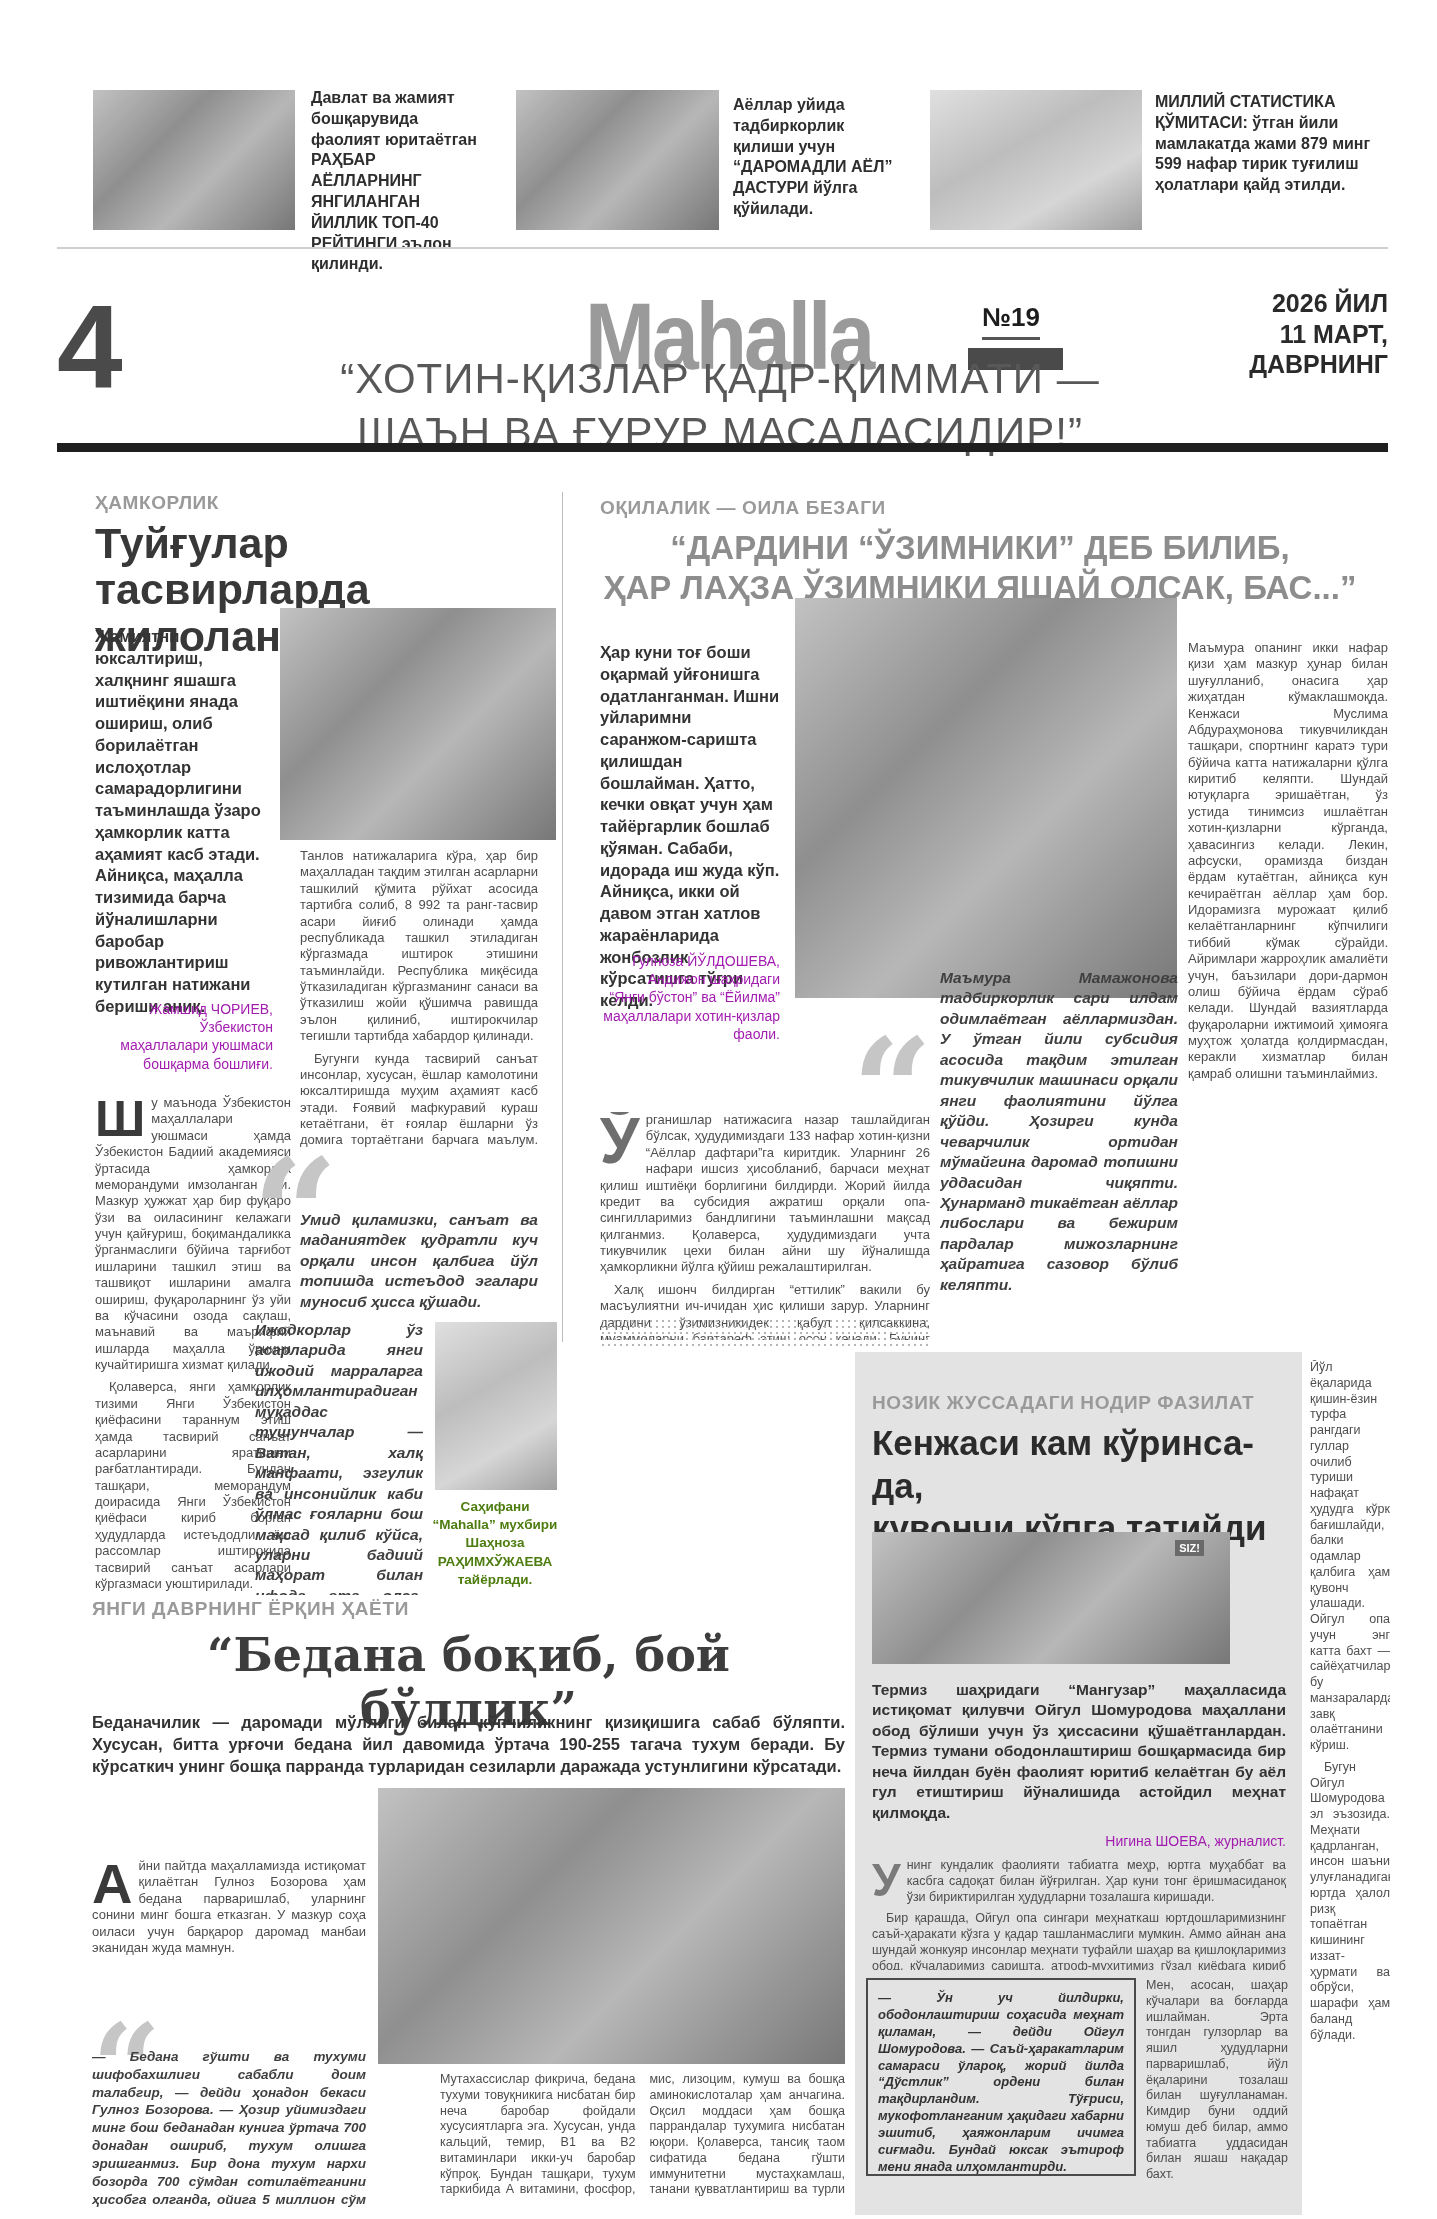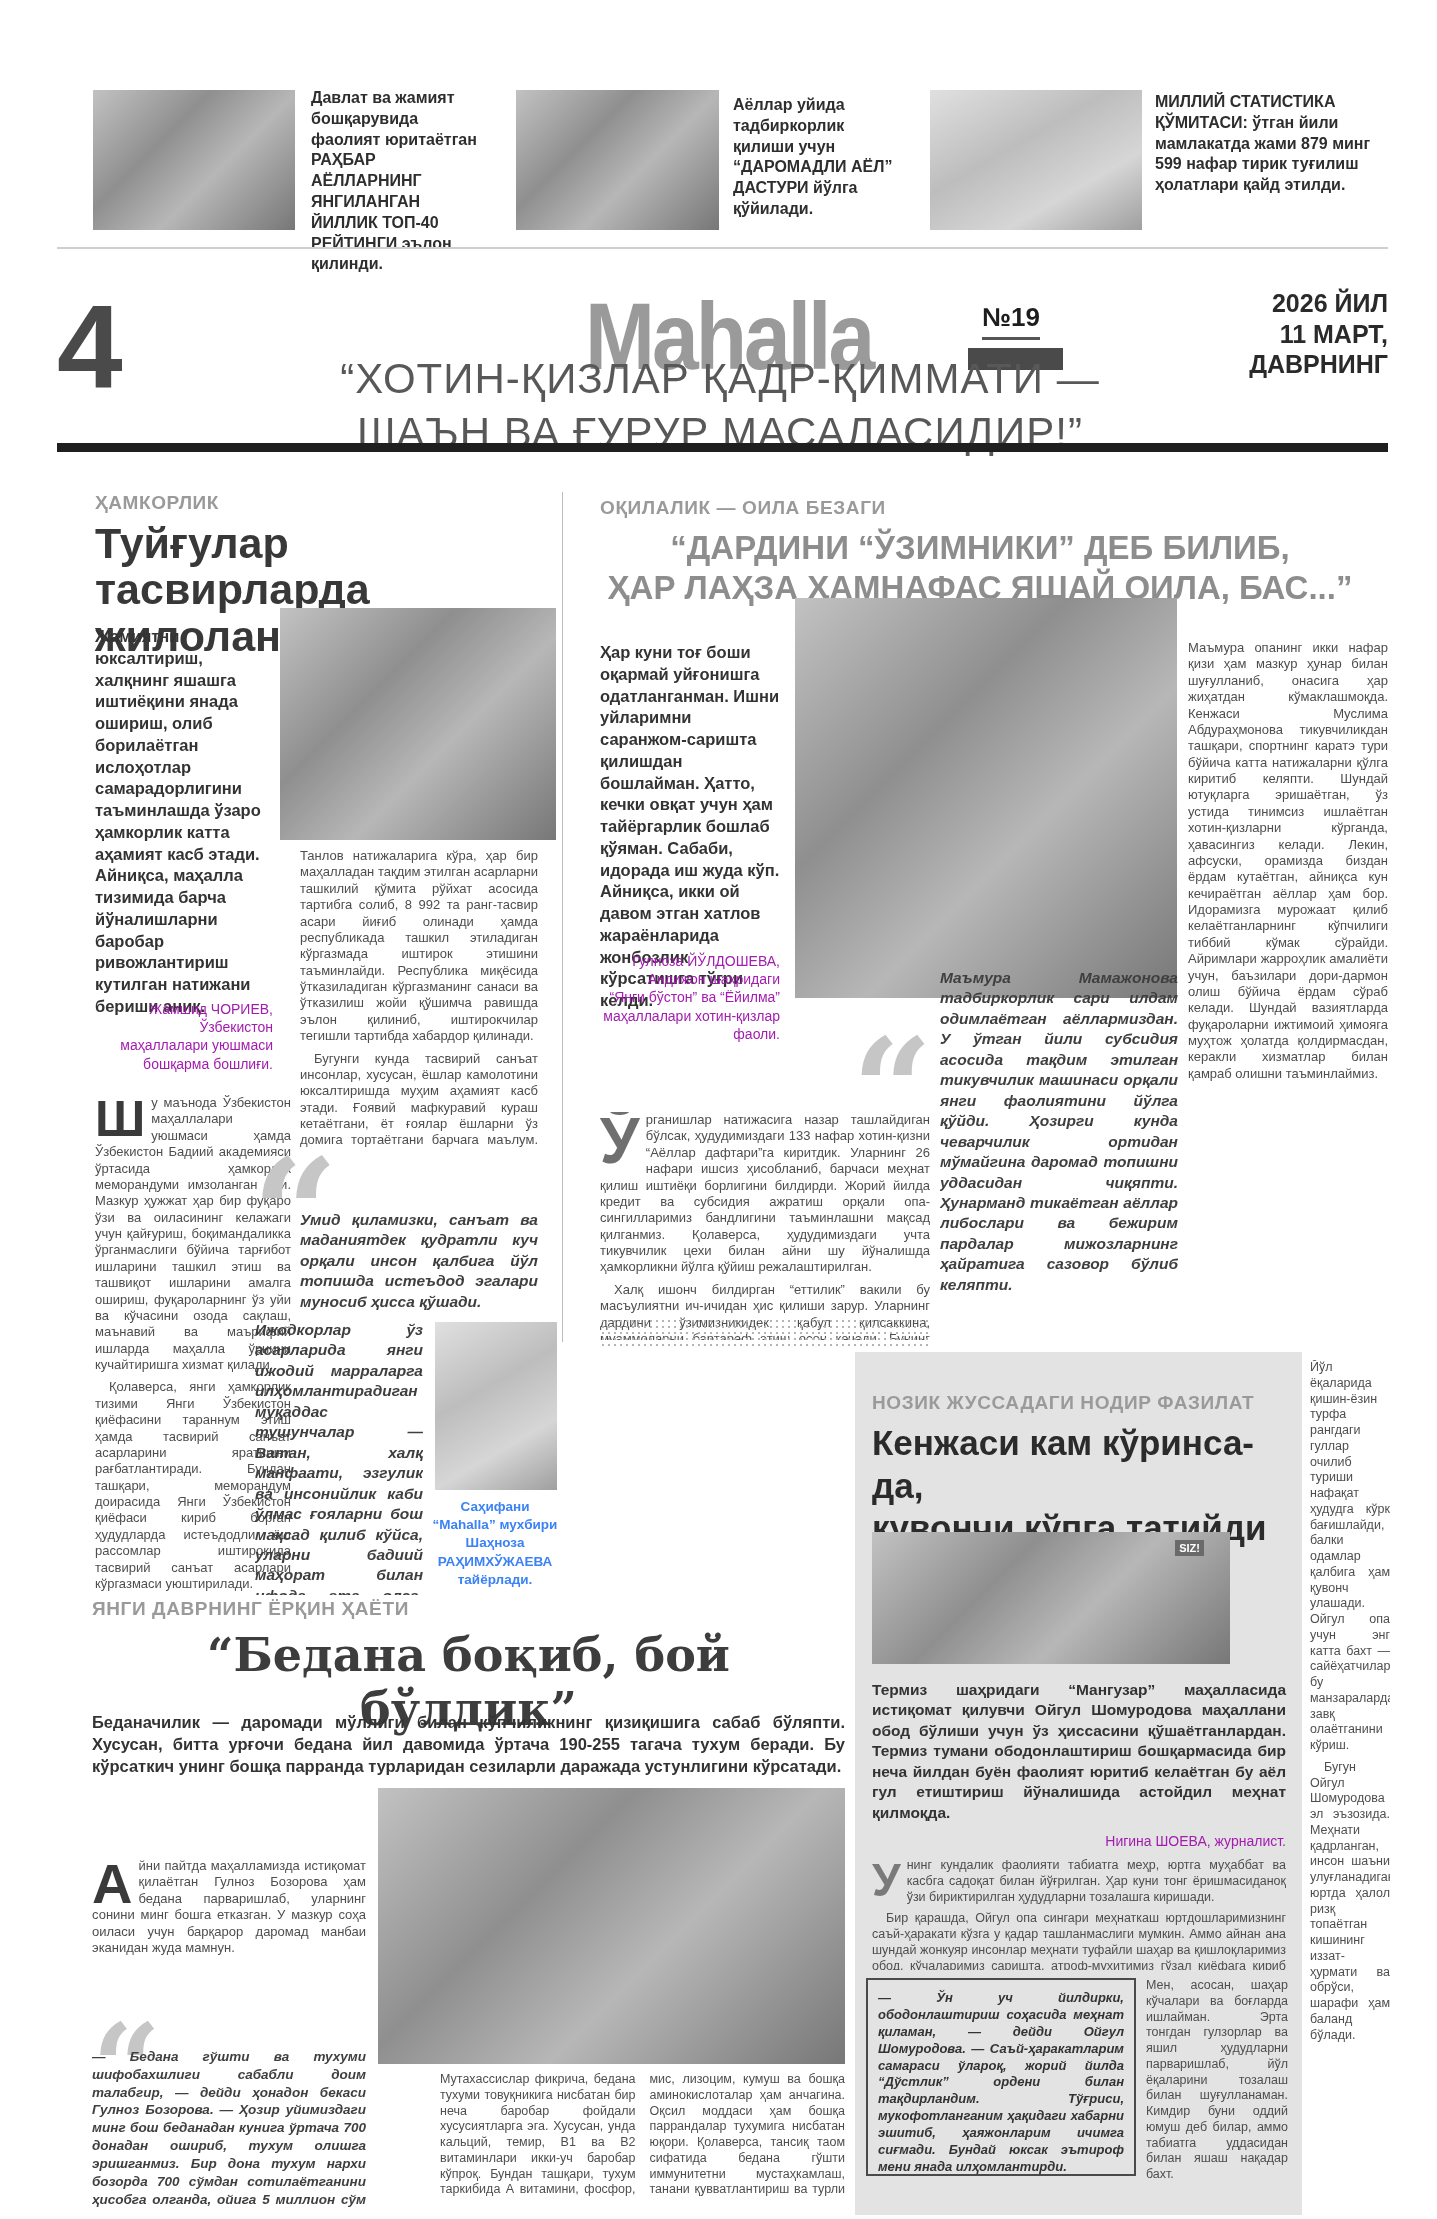--- a/index.html
+++ b/index.html
@@ -28,21 +28,21 @@
   .byline { font-weight:normal; font-size:14px; line-height:1.3; color:#a21caf; text-align:right; white-space:pre-line; }
   .body-txt { font-size:13px; line-height:1.26; color:#4e4e4e; text-align:justify; }
   .body-txt p { margin-bottom:6px; text-indent:14px; }
   .body-txt p.noind { text-indent:0; }
   .dropcap { float:left; font-weight:bold; color:#3a3a3a; line-height:.8; margin:4px 6px 0 0; }
   .qmark { font-family:"DejaVu Serif", serif; font-weight:bold; color:#c6c6c6; line-height:.6; }
   .pullquote { font-style:italic; font-weight:bold; font-size:15.5px; line-height:1.32; color:#3f3f3f; text-align:justify; }
   .vline { width:1px; background:#bcbcbc; }
   .graybox { background:#e3e3e3; }
   .quoteblock { border:2px solid #4a4a4a; padding:10px 10px; font-style:italic; font-weight:bold; font-size:13px; line-height:1.3; color:#333; text-align:justify; }
-  .credit { font-weight:bold; font-size:13.5px; line-height:1.35; color:#3b82f6; text-align:center; white-space:pre-line; }
+  .credit { font-weight:bold; font-size:13.5px; line-height:1.35; color:#4d7c0f; text-align:center; white-space:pre-line; }
   .dots { background-image:radial-gradient(#b5b5b5 1px, transparent 1.3px); background-size:6px 6px; }
   .siz { position:absolute; top:8px; right:26px; background:#6a6a6a; color:#fff; font-weight:bold; font-size:11px; padding:2px 4px; }
 </style>
 </head>
 <body>
 
 <div id="page">
 
   <div class="abs photo" style="left:93px;top:90px;width:202px;height:140px;"></div>
   <div class="abs brief-text" style="left:311px;top:88px;width:168px;">Давлат ва жамият бошқарувида фаолият юритаётган РАҲБАР АЁЛЛАРНИНГ ЯНГИЛАНГАН ЙИЛЛИК ТОП-40 РЕЙТИНГИ эълон қилинди.</div>
@@ -97,21 +97,21 @@
 
   <div class="abs photo light" style="left:435px;top:1322px;width:122px;height:168px;"></div>
   <div class="abs credit" style="left:420px;top:1498px;width:150px;">Саҳифани
 “Mahalla” мухбири
 Шаҳноза РАҲИМХЎЖАЕВА
 тайёрлади.</div>
 
   <div class="abs kicker" style="left:600px;top:497px;">ОҚИЛАЛИК — ОИЛА БЕЗАГИ</div>
   <div class="abs hl-gray" style="left:575px;top:528px;width:810px;">
     <div>“ДАРДИНИ “ЎЗИМНИКИ” ДЕБ БИЛИБ,</div>
-    <div>ҲАР ЛАҲЗА ҲАМНАФАС ЯШАЙ ОИЛА, БАС...”</div>
+    <div>ҲАР ЛАҲЗА ЎЗИМНИКИ ЯШАЙ ОЛСАК, БАС...”</div>
   </div>
   <div class="abs intro" style="left:600px;top:642px;width:180px;">Ҳар куни тоғ боши оқармай уйғонишга одатланганман. Ишни уйларимни саранжом-саришта қилишдан бошлайман. Ҳатто, кечки овқат учун ҳам тайёргарлик бошлаб қўяман. Сабаби, идорада иш жуда кўп. Айниқса, икки ой давом этган хатлов жараёнларида жонбозлик кўрсатишга тўғри келди.</div>
   <div class="abs byline" style="left:600px;top:952px;width:180px;">Гулноза ЙЎЛДОШЕВА,
 Андижон шаҳридаги
 “Янги бўстон” ва “Ёйилма”
 маҳаллалари хотин-қизлар фаоли.</div>
   <div class="abs photo" style="left:795px;top:598px;width:382px;height:400px;"></div>
 
   <div class="abs body-txt clip" style="left:1188px;top:640px;width:200px;height:700px;">
     <p class="noind">Маъмура опанинг икки нафар қизи ҳам мазкур ҳунар билан шуғулланиб, онасига ҳар жиҳатдан кўмаклашмоқда. Кенжаси Муслима Абдураҳмонова тикувчиликдан ташқари, спортнинг каратэ тури бўйича катта натижаларни қўлга киритиб келяпти. Шундай ютуқларга эришаётган, ўз устида тинимсиз ишлаётган хотин-қизларни кўрганда, ҳавасингиз келади. Лекин, афсуски, орамизда биздан ёрдам кутаётган, айниқса кун кечираётган аёллар ҳам бор. Идорамизга мурожаат қилиб келаётганларнинг кўпчилиги тиббий кўмак сўрайди. Айримлари жарроҳлик амалиёти учун, баъзилари дори-дармон олиш бўйича ёрдам сўраб келади. Шундай вазиятларда фуқароларни ижтимоий ҳимояга муҳтож ҳолатда қолдирмасдан, керакли хизматлар билан қамраб олишни таъминлаймиз.</p>

